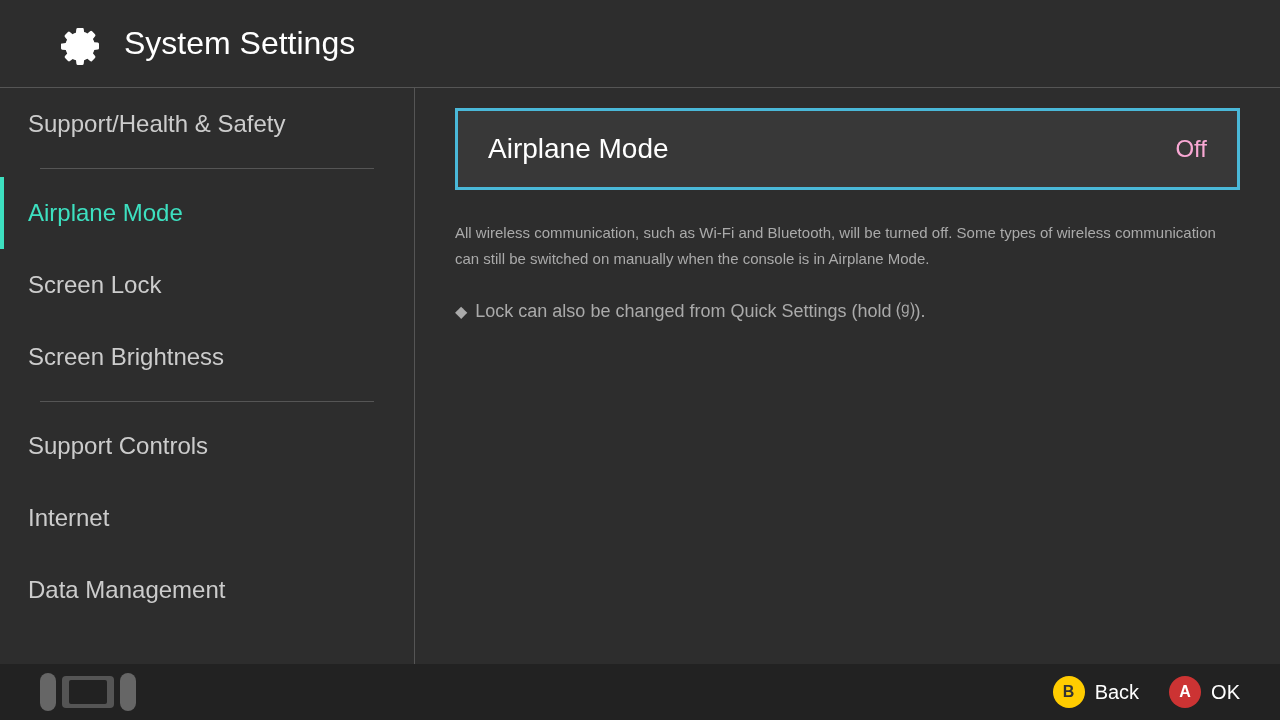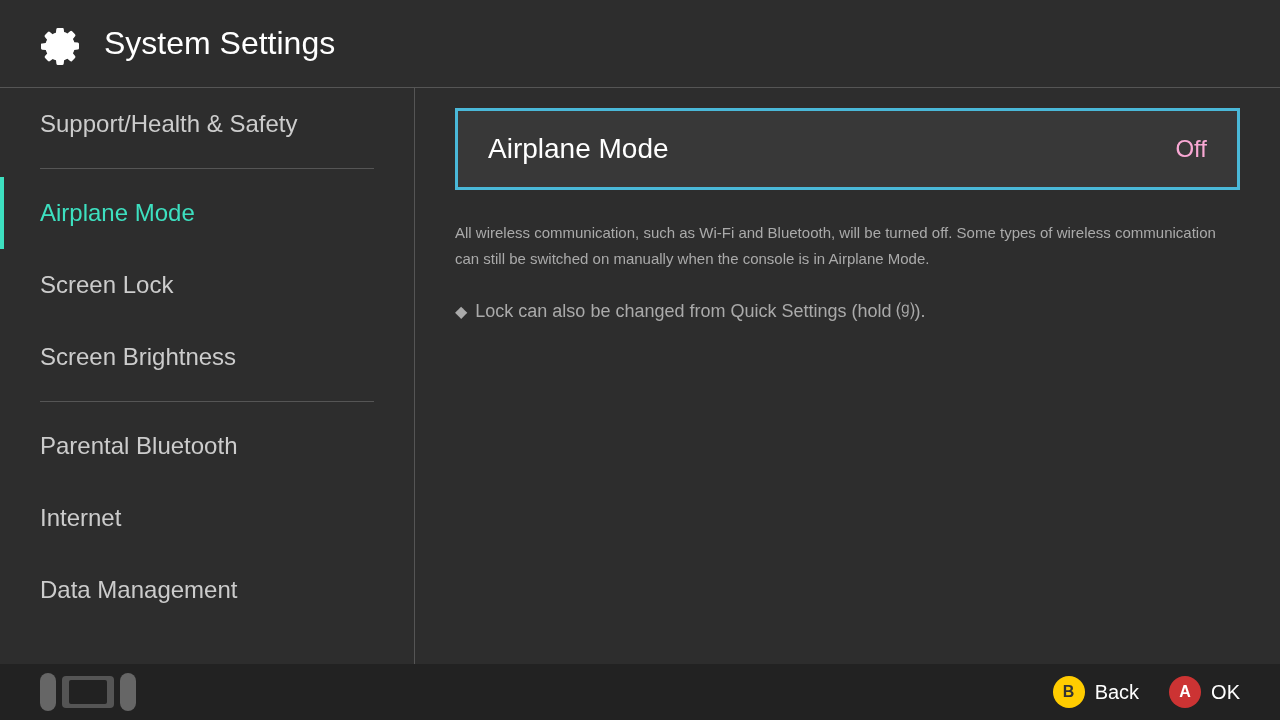--- a/index.html
+++ b/index.html
@@ -11,21 +11,21 @@
       color: #ffffff;
       font-family: 'Arial', sans-serif;
       overflow: hidden;
       position: relative;
     }
 
     
     .header {
       display: flex;
       align-items: center;
-      padding: 18px 36px;
+      padding: 18px 56px;
       border-bottom: 1px solid #555;
       height: 88px;
     }
 
     .header-icon {
       width: 48px;
       height: 48px;
       margin-right: 20px;
     }
 
@@ -43,21 +43,21 @@
 
     
     .sidebar {
       width: 415px;
       border-right: 1px solid #555;
       overflow: hidden;
       flex-shrink: 0;
     }
 
     .sidebar-item {
-      padding: 22px 40px;
+      padding: 22px 28px;
       font-size: 24px;
       color: #cccccc;
       cursor: pointer;
       position: relative;
       border-bottom: none;
     }
 
     .sidebar-item.active {
       color: #3de0c0;
     }
@@ -242,21 +242,21 @@
     <div class="sidebar-item">
       <span>Screen Lock</span>
     </div>
 
     <div class="sidebar-item">
       <span>Screen Brightness</span>
     </div>
     <hr class="sidebar-divider">
 
     <div class="sidebar-item">
-      <span>Parental Bluetooth</span>
+      <span>Support Controls</span>
     </div>
 
     <div class="sidebar-item">
       <span>Internet</span>
     </div>
 
     <div class="sidebar-item">
       <span>Data Management</span>
     </div>
 

